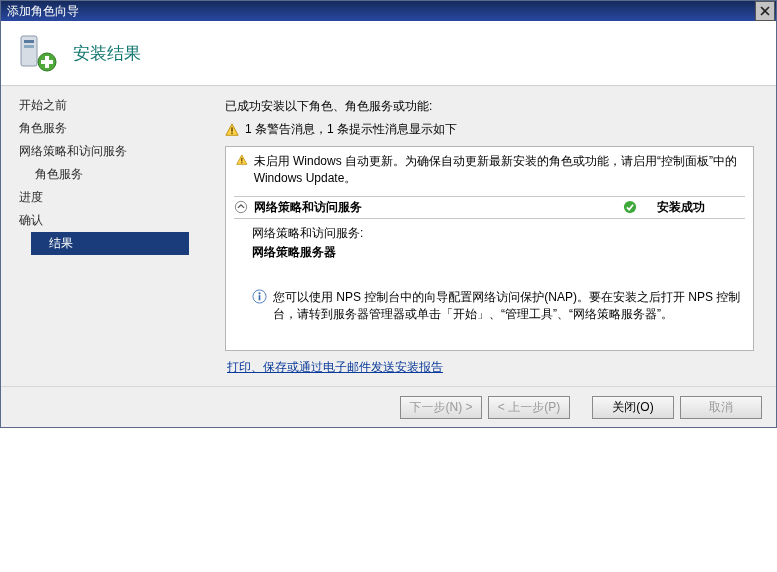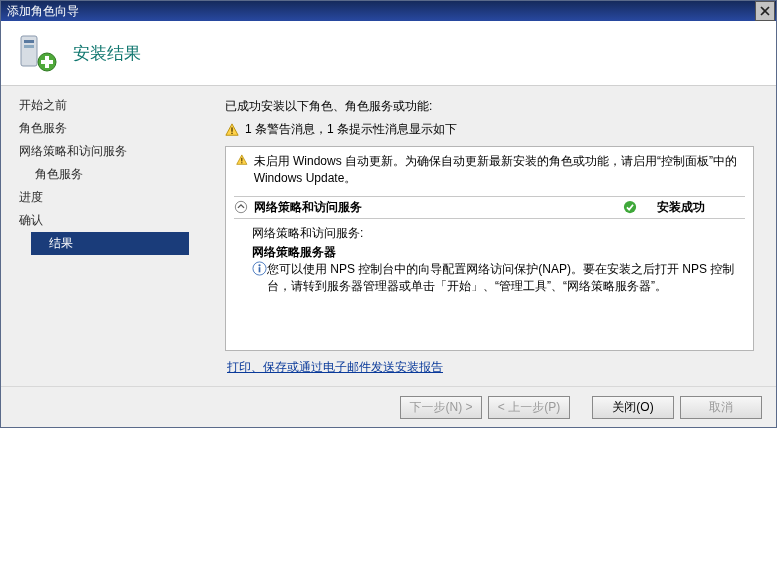--- a/index.html
+++ b/index.html
@@ -145,21 +145,23 @@
     padding-right: 40px;
   }
   .section-body {
     padding: 6px 0 6px 18px;
   }
   .line1 { margin-bottom: 2px; }
   .bold { font-weight: bold; }
   .info-row {
     display: flex;
     align-items: flex-start;
+    gap: 6px;
     line-height: 1.45;
+    margin-top: 28px;
   }
   .report-link {
     color: #0a3a9a;
     text-decoration: underline;
     cursor: pointer;
     padding: 8px 2px 4px 2px;
   }
   .footer {
     height: 40px;
     background: #efefef;

